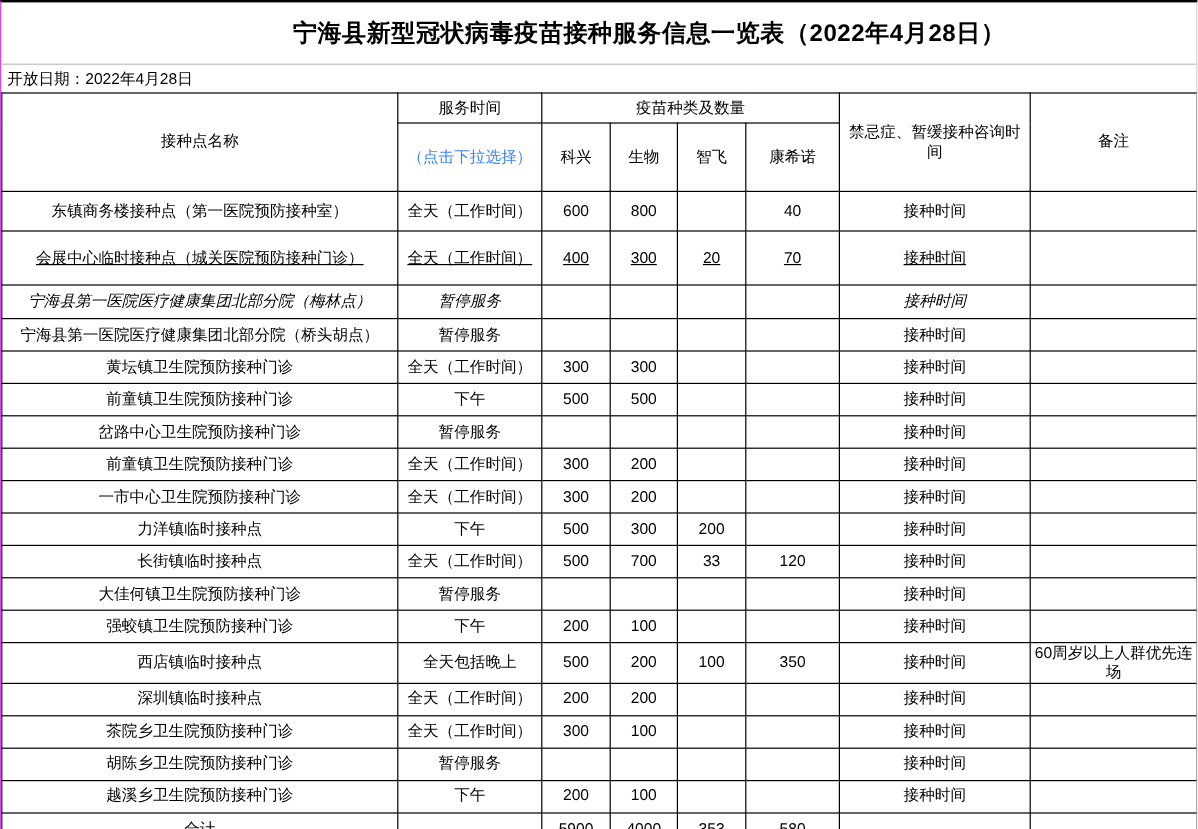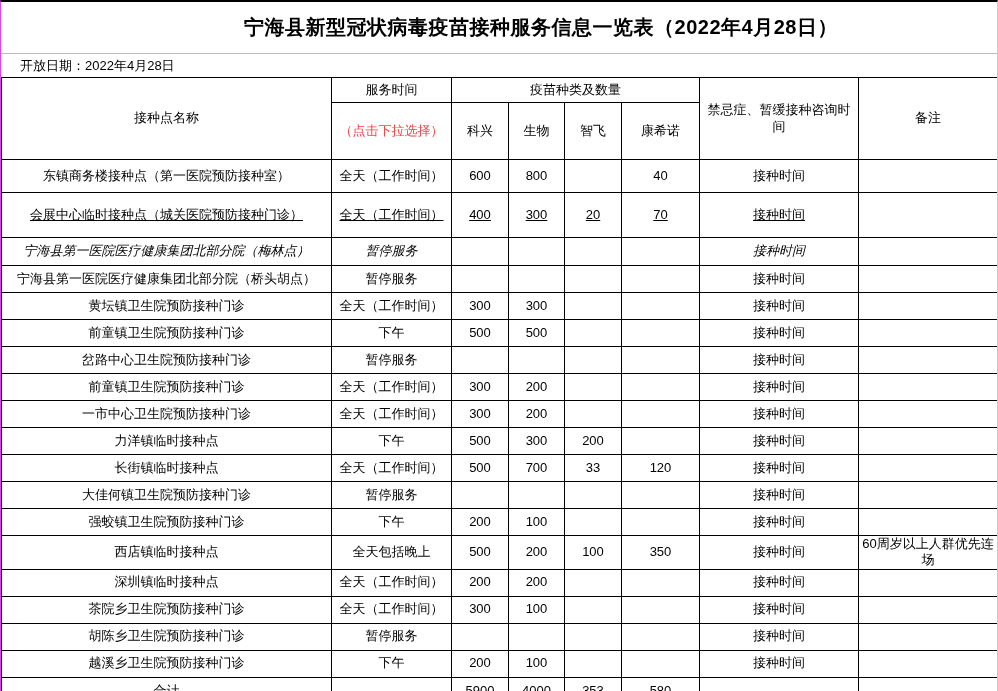--- a/index.html
+++ b/index.html
@@ -32,21 +32,21 @@
     font-size: 20px;
     font-weight: bold;
     letter-spacing: 0.5px;
     margin-left: 84px; 
     white-space: nowrap;
   }
   .date-row {
     height: 23px;
     display: flex;
     align-items: center;
-    padding-left: 19px;
+    padding-left: 5px;
     font-size: 13px;
     box-sizing: border-box;
   }
   table.vax {
     border-collapse: collapse;
     table-layout: fixed;
     width: 996px;
   }
   table.vax td {
     border: 1px solid #000000;
@@ -54,21 +54,21 @@
     vertical-align: middle;
     font-size: 13px;
     padding: 0 2px;
     overflow: hidden;
     line-height: 1.25;
     word-break: break-all;
   }
   thead tr.h-top { height: 25px; }
   thead tr.h-sub { height: 57px; }
   td.svc-head { border-bottom: 1px solid #d6d6d6; }
-  td.svc-hint { border-top: 1px solid #d6d6d6; color: #ef4444; }
+  td.svc-hint { border-top: 1px solid #d6d6d6; color: #3b82f6; }
   tbody tr { height: 27px; }
   tbody tr:nth-child(1) { height: 33px; }
   tbody tr:nth-child(2) { height: 45px; text-decoration: underline; }
   tbody tr:nth-child(3) { height: 28px; font-style: italic; }
   tbody tr:nth-child(14) { height: 33px; }
   tfoot tr { height: 28px; }
   td.remark-cell {
     text-align: left;
     padding: 0 5px 0 2px;
     line-height: 1.15;

